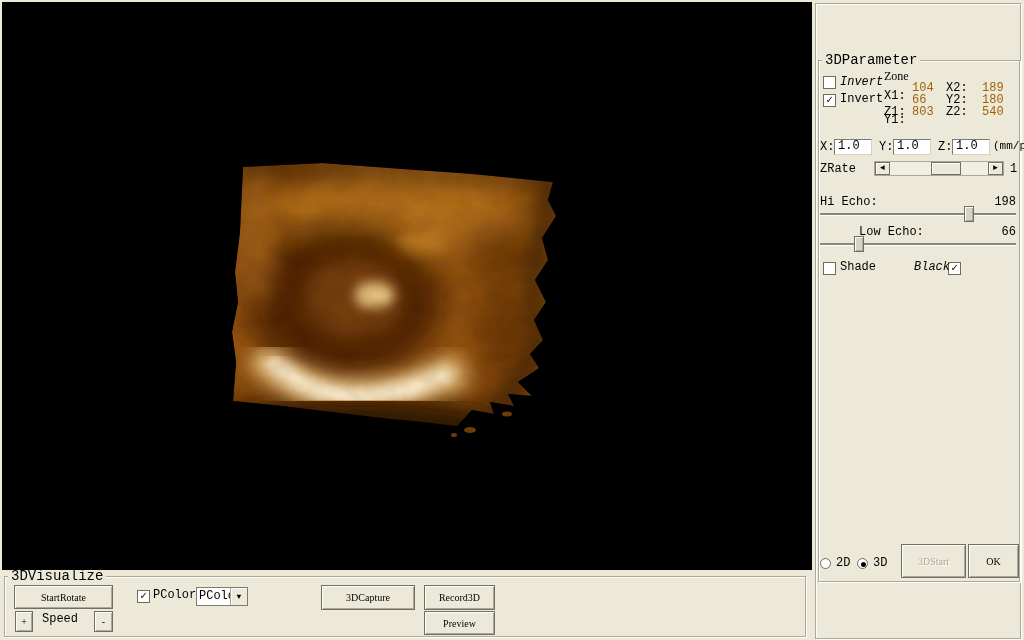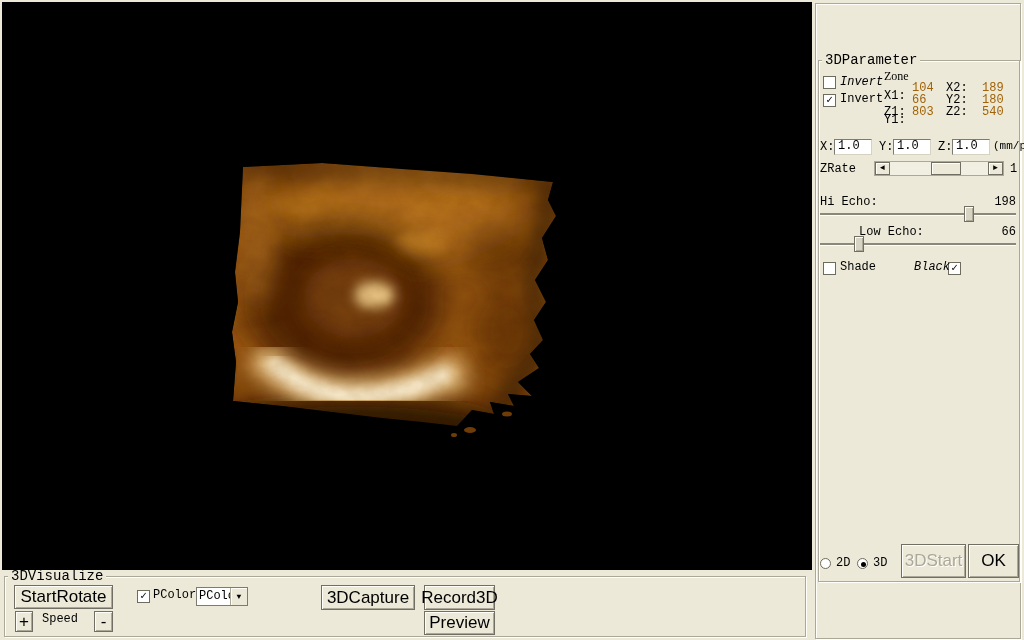--- a/index.html
+++ b/index.html
@@ -17,21 +17,21 @@
     box-shadow:1px 1px 0 #fffef9, inset 1px 1px 0 #fffef9;
     background:transparent;
   }
   .group-caption{
     position:absolute; background:#ece9d8; padding:0 3px;
     font-size:14px; line-height:12px; white-space:nowrap;
   }
   
   .btn{
     display:flex; align-items:center; justify-content:center;
-    background:#ece9d8; color:#000; font-family:Liberation Sans, sans-serif; font-size:17px;
+    background:#ece9d8; color:#000; font-family:Liberation Serif, serif; font-size:10px;
     border:1px solid #716f64;
     box-shadow:inset 1px 1px 0 #fffef9, inset -1px -1px 0 #aca899;
     cursor:default; user-select:none; white-space:nowrap;
   }
   .btn.disabled{color:#aca899; text-shadow:1px 1px 0 #fffef9;}
   
   .cb{
     width:11px; height:11px; background:#fff;
     border:1px solid #1d5a94; border-color:#848484 #e3e3e3 #e3e3e3 #848484;
     outline:1px solid #6d6a5e; outline-offset:-1px;

